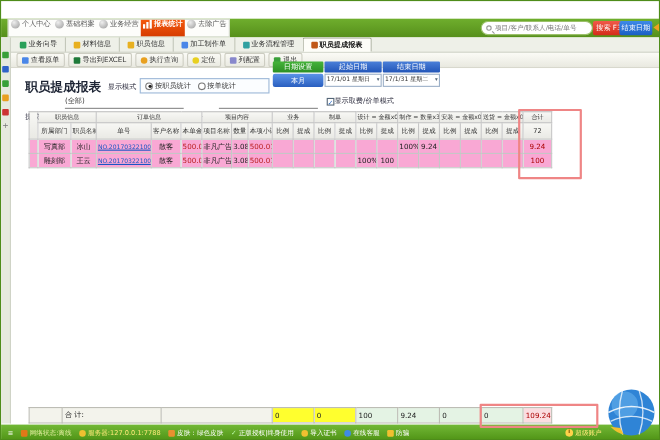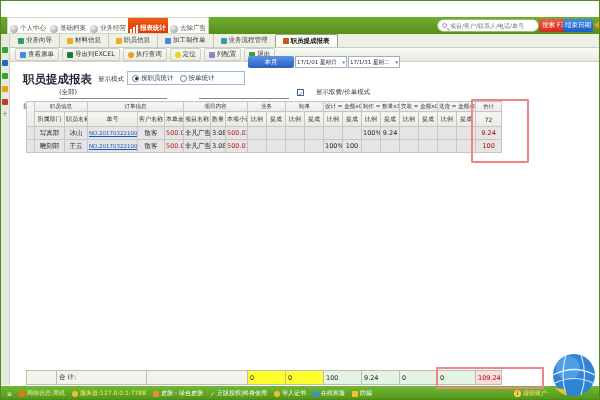--- a/index.html
+++ b/index.html
@@ -13,21 +13,21 @@
   .titlebar .title { position:absolute; left:6px; top:3px; font-size:8px; font-weight:bold;
     text-shadow:0 1px 1px rgba(0,0,0,.4); }
   .winctl { position:absolute; right:4px; top:2px; display:flex; gap:5px; }
   .winctl span { font-size:8px; line-height:10px; color:#fff; cursor:pointer; }
 
   
   .navwrap { position:absolute; left:0; top:16px; width:600px; height:17px;
     background:linear-gradient(180deg,#6fae2d,#568f1b); }
   .navpanel { position:absolute; left:6px; top:0; width:202px; height:17px; background:#fdfdfb;
     border:1px solid #cfd6c6; display:flex; align-items:stretch; }
-  .navitem { flex:1; display:flex; align-items:flex-end; justify-content:center; gap:2px;
+  .navitem { flex:1; display:flex; align-items:flex-start; justify-content:center; gap:2px;
     font-size:6.5px; color:#555; cursor:pointer; white-space:nowrap; }
   .navitem .cic { width:8px; height:8px; border-radius:50%;
     background:radial-gradient(circle at 35% 30%,#eee,#9a9a9a); }
   .navitem.active { background:linear-gradient(180deg,#f4590f,#d63c00); color:#fff; font-weight:bold; }
   .bars { display:inline-flex; align-items:flex-end; gap:1px; height:8px; }
   .bars i { width:2px; background:#fff; }
   .bars i:nth-child(1){height:4px}.bars i:nth-child(2){height:6px}.bars i:nth-child(3){height:8px}
 
   
   .searchbox { position:absolute; right:62px; top:2px; width:102px; height:13px; background:#fff;
@@ -92,33 +92,33 @@
   .modebox { position:absolute; left:126px; top:70px; width:118px; height:14px;
     border:1px solid #9db8d8; background:#fbfdff; display:flex; align-items:center; gap:6px; padding:0 4px; }
   .radio { display:flex; align-items:center; gap:2px; font-size:6.5px; color:#333; cursor:pointer; white-space:nowrap;}
   .rb { width:7px; height:7px; border-radius:50%; border:1px solid #777; background:#fff; position:relative; flex:0 0 auto;}
   .rb.sel:after { content:""; position:absolute; left:1.5px; top:1.5px; width:3px; height:3px;
     border-radius:50%; background:#222; }
 
   .filterrow { position:absolute; left:22px; top:87px; width:560px; height:12px; font-size:6.5px; color:#334; }
   .f-label { position:absolute; top:14px; }
   .f-input { position:absolute; top:0; height:11px; border-bottom:1px solid #888; font-size:6.5px; color:#333; }
-  .checkopt { position:absolute; left:274px; top:0; display:flex; align-items:center; gap:12px; cursor:pointer; }
+  .checkopt { position:absolute; left:274px; top:0; display:flex; align-items:center; gap:0; cursor:pointer; }
   .cb { width:7px; height:7px; border:1px solid #567; background:#fff; font-size:6px; line-height:7px;
     text-align:center; color:#1a5fc4; font-weight:bold; }
 
   
   table.grid { position:absolute; left:25px; top:100px; border-collapse:collapse; table-layout:fixed;
     width:475px; font-size:6.5px; color:#222; }
   .grid th, .grid td { border:1px solid #c6c6c6; padding:0 1px; overflow:hidden; white-space:nowrap; }
   .grid th { background:linear-gradient(180deg,#f7f7f4,#e9e9e4); font-weight:normal; color:#333;
     text-align:center; font-size:6px; }
   .grid tr.grp th { height:10px; font-size:5.5px; }
   .grid tr.sub th { height:15px; }
-  .grid tr.data td { height:13px; text-align:center; background:#e5e5e5; }
+  .grid tr.data td { height:13px; text-align:center; background:#f9a8d4; }
   td.selcol, th.selcol { background:#ececе6; }
   .grid td.l { text-align:left; }
   .grid td.g { background:#eaf6ea; }
   .grid td.y { background:#ffff2e; }
   .grid td.p { background:#fbdde0; color:#a00; }
   .grid td.r { color:#b22; }
   .lnk { color:#1a56c4; text-decoration:underline; cursor:pointer; font-size:5.5px; }
 
   
   table.foot { position:absolute; left:25px; top:369px; border-collapse:collapse; table-layout:fixed;
@@ -247,20 +247,25 @@
     <span class="d" style="top:26px;background:#2f62c8"></span>
     <span class="d" style="top:39px;background:#38a038"></span>
     <span class="d" style="top:52px;background:#e8a020"></span>
     <span class="d" style="top:65px;background:#cc3333"></span>
     <span class="plus" style="top:76px">+</span>
   </div>
 
   <div class="content"></div>
 
   <div class="datepanel">
+    <div class="dp-row">
+      <span class="dp-h dp-green">日期设置</span>
+      <span class="dp-h dp-blue">起始日期</span>
+      <span class="dp-h dp-blue">结束日期</span>
+    </div>
     <div class="dp-row">
       <span class="dp-preset">本月</span>
       <span class="dp-combo">
         <span>17/1/01 星期日</span>
         <span class="caret">▾</span>
       </span>
       <span class="dp-combo">
         <span>17/1/31 星期二</span>
         <span class="caret">▾</span>
       </span>

